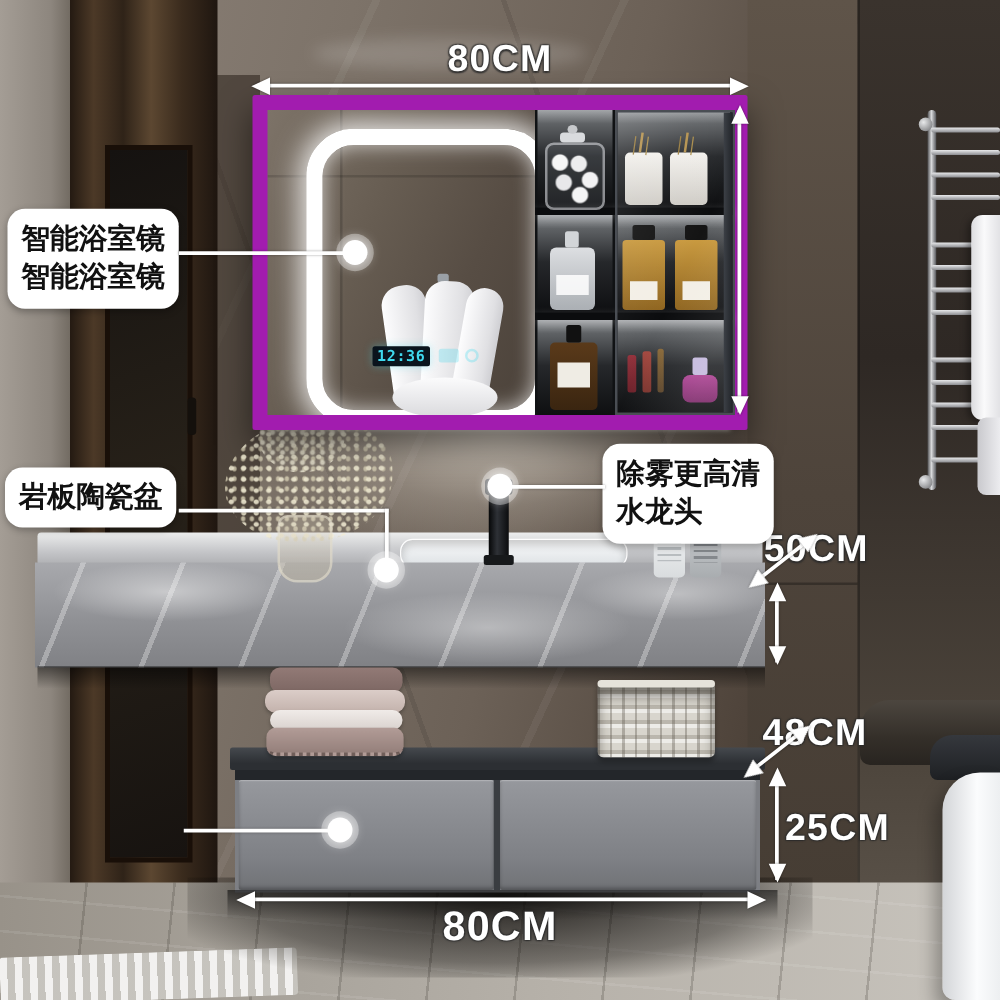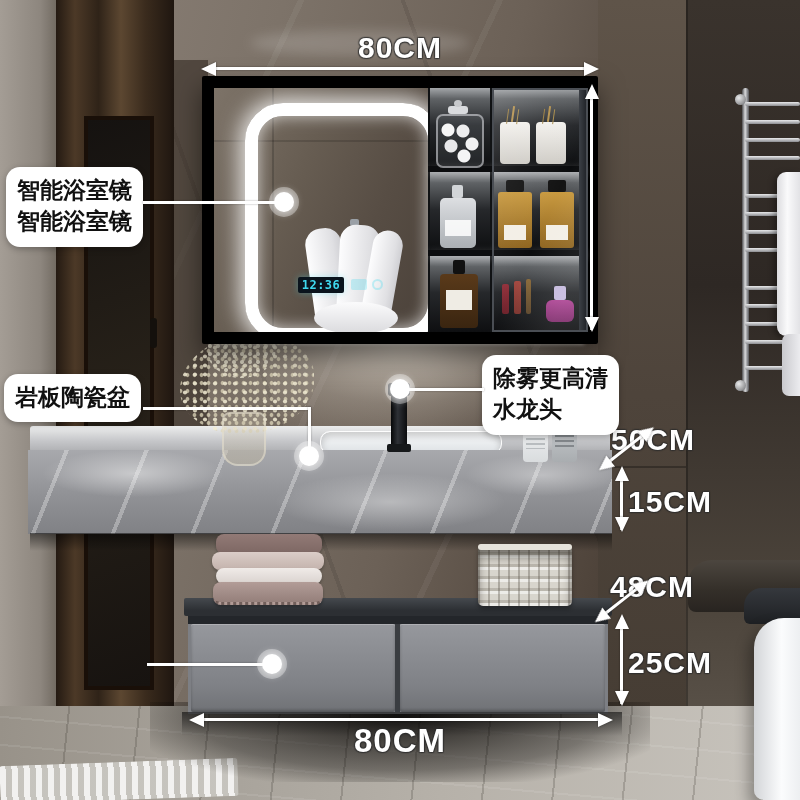--- a/index.html
+++ b/index.html
@@ -103,21 +103,21 @@
   .towel4{left:213px;top:582px;width:110px;height:20px;background:linear-gradient(180deg,#b29c97,#95807b);
      border-bottom:3px dotted rgba(60,45,42,.55);}
   .basket{left:478px;top:544px;width:94px;height:62px;border-radius:5px;background:#d8d5cd;
      background-image:
        repeating-linear-gradient(90deg,rgba(88,82,72,.35) 0 2px,transparent 2px 10px),
        repeating-linear-gradient(0deg,rgba(255,255,255,.55) 0 3px,rgba(118,112,100,.30) 3px 6px,transparent 6px 12px);
      box-shadow:inset 0 12px 10px rgba(28,24,18,.55),0 3px 4px rgba(0,0,0,.3);}
   .basket-rim{left:478px;top:544px;width:94px;height:6px;border-radius:4px;background:#e6e3db;}
 
   
-  .cab{left:202px;top:76px;width:396px;height:268px;background:#000000;border-radius:2px;
+  .cab{left:202px;top:76px;width:396px;height:268px;background:#a21caf;border-radius:2px;
      box-shadow:0 12px 26px rgba(0,0,0,.5);}
   .cab-mirror{left:12px;top:12px;width:214px;height:244px;overflow:hidden;
      background:linear-gradient(115deg,#7d7368 0%,#675d52 38%,#574d44 68%,#4b423a 100%);}
   .cab-mirror .m-grout-v{left:58px;top:0;width:2px;height:244px;background:rgba(0,0,0,.18);}
   .cab-mirror .m-grout-h{left:0;top:52px;width:214px;height:2px;background:rgba(0,0,0,.14);}
   .led-ring{left:31px;top:15px;width:170px;height:212px;border:13px solid #fff;border-radius:38px;
      box-shadow:0 0 22px 5px rgba(255,255,255,.85),inset 0 0 16px rgba(255,255,255,.7);filter:blur(.4px);}
   .robe-hook{left:136px;top:131px;width:9px;height:7px;background:#9aa0a6;border-radius:2px;}
   .robe-lobe{background:linear-gradient(90deg,#fdfdfe,#e0e0e3 75%,#cfcfd3);border-radius:16px;}
   .robe-a{left:96px;top:140px;width:36px;height:100px;transform:rotate(-8deg);}
@@ -314,21 +314,20 @@
   <div class="abs dim-line" style="left:590px;top:88px;width:3px;height:242px;"></div>
   <div class="abs ah ah-up" style="left:584.5px;top:84px;"></div>
   <div class="abs ah ah-down" style="left:584.5px;top:317px;"></div>
 
   <div class="abs dim-text" style="left:611px;top:423px;">50CM</div>
   <div class="abs diag" style="left:608px;top:461px;width:46px;transform:rotate(-38deg);">
     <div class="ah ah-left" style="left:-12px;top:-5.5px;"></div>
     <div class="ah ah-right" style="right:-12px;top:-5.5px;"></div>
   </div>
 
-  <div class="abs dim-text" style="left:628px;top:485px;">15CM</div>
   <div class="abs dim-line" style="left:620px;top:470px;width:3px;height:60px;"></div>
   <div class="abs ah ah-up" style="left:614.5px;top:466px;"></div>
   <div class="abs ah ah-down" style="left:614.5px;top:517px;"></div>
 
   <div class="abs dim-text" style="left:610px;top:570px;">48CM</div>
   <div class="abs diag" style="left:604px;top:613px;width:44px;transform:rotate(-38deg);">
     <div class="ah ah-left" style="left:-12px;top:-5.5px;"></div>
     <div class="ah ah-right" style="right:-12px;top:-5.5px;"></div>
   </div>
 

